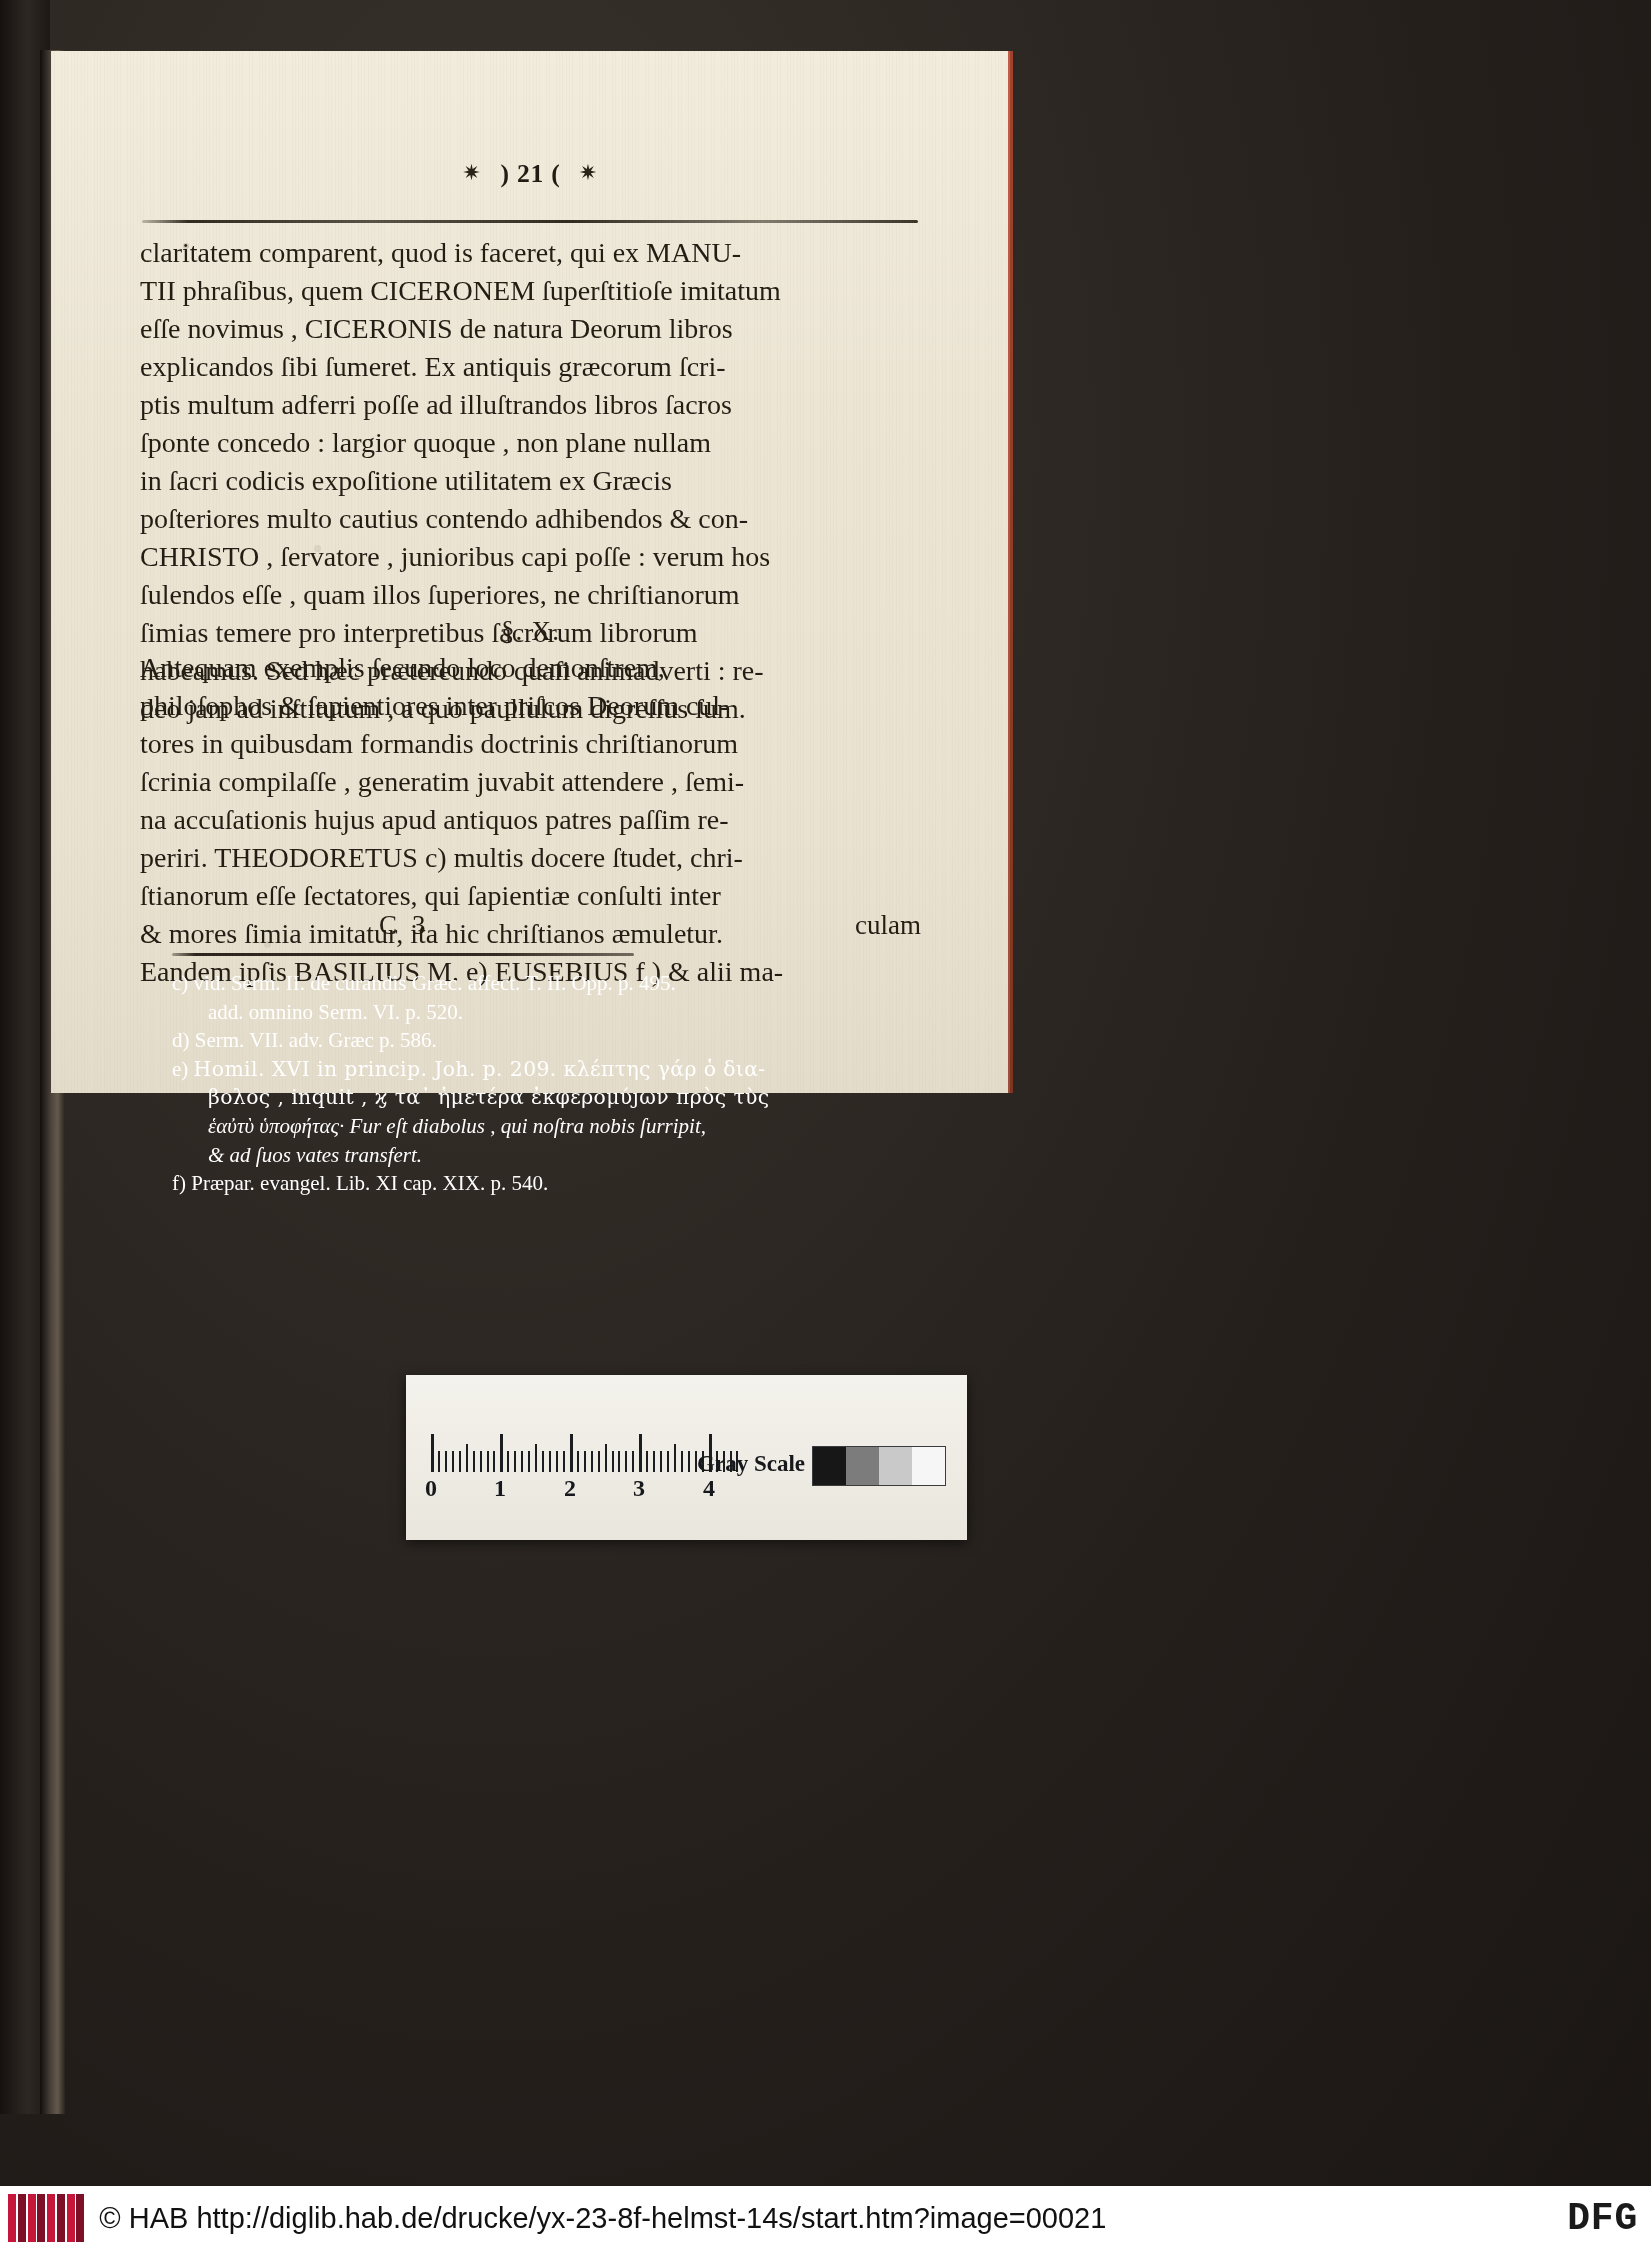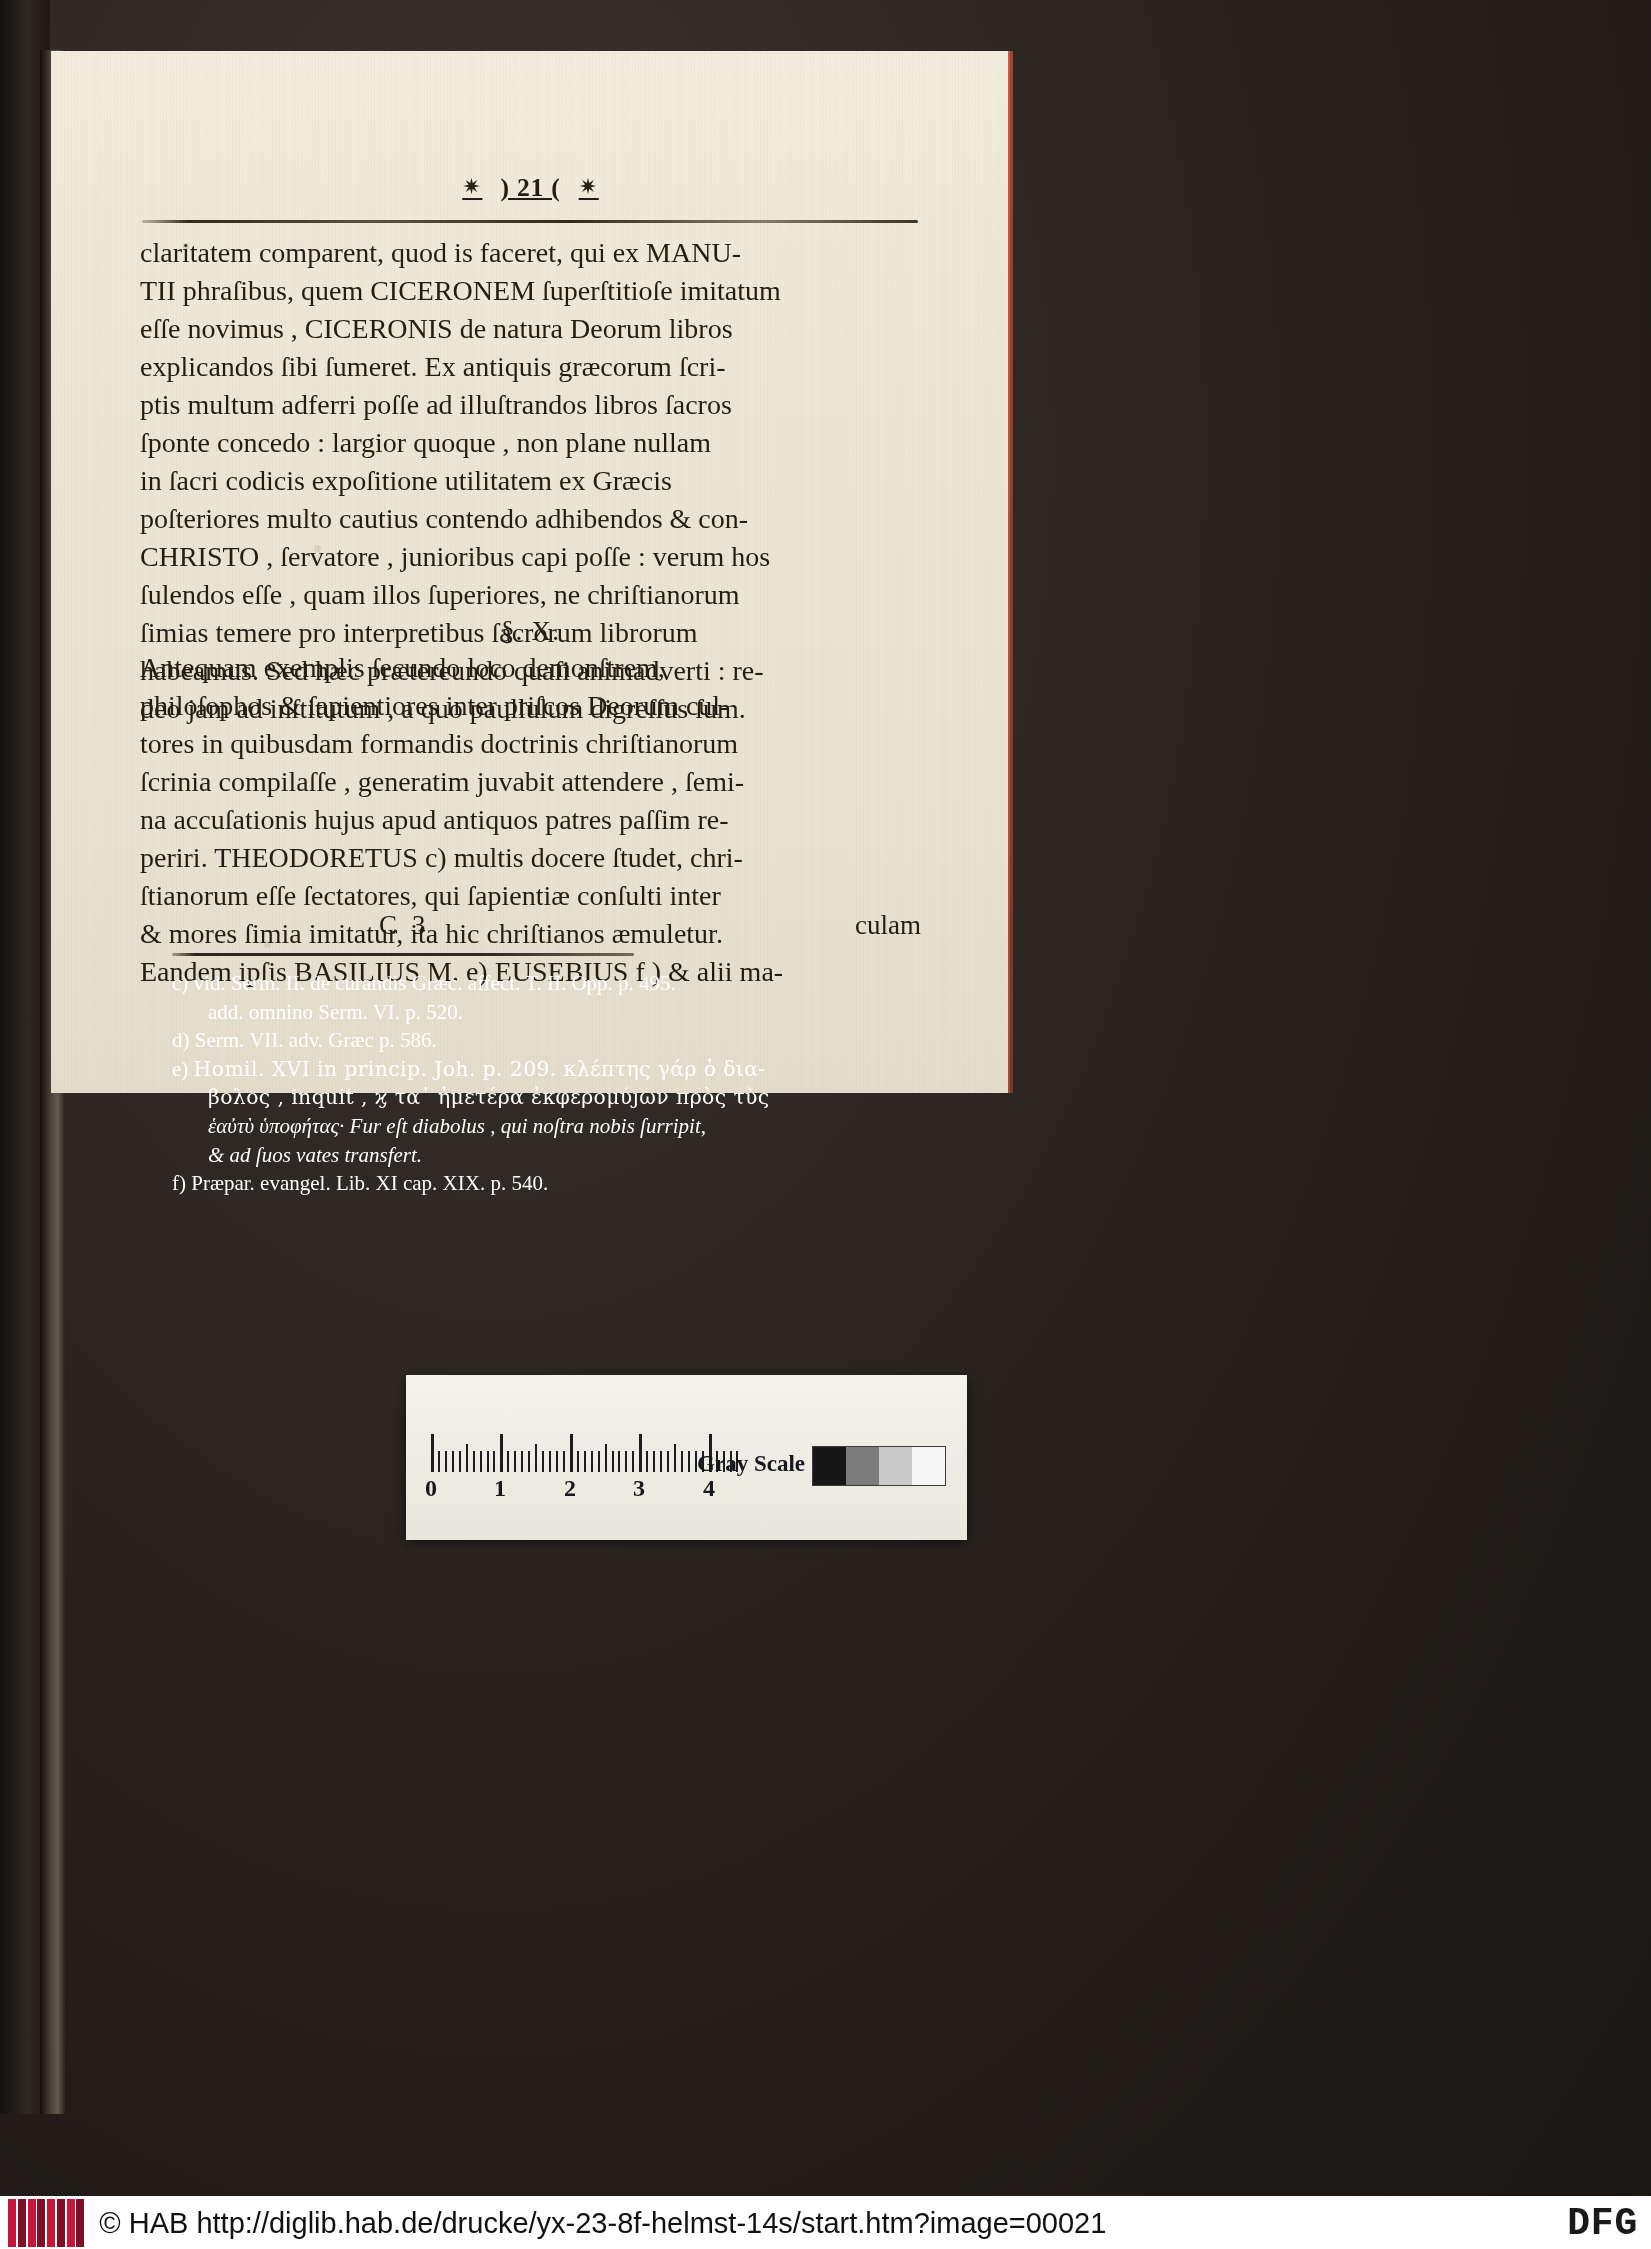--- a/index.html
+++ b/index.html
@@ -62,26 +62,25 @@
     width: 4.1px;
     height: 100%;
     background: linear-gradient(180deg,#b8472e 0%, #a53f27 45%, #8e3720 100%);
     opacity: .85;
   }
 
   
   #page-header {
     position: absolute;
     left: 0; right: 0;
-    top: 122px;
+    top: 108px;
     text-align: center;
     font-size: 25.6px;
     letter-spacing: 1.7px;
     color: #221c14;
-    text-decoration: underline;
   }
   #page-header .flower {
     font-size: 22px;
     vertical-align: 1.7px;
     margin: 0 18px;
     color: #2a2318;
   }
   #page-header .folio {
     font-weight: 600;
     letter-spacing: 0.8px;
@@ -275,21 +274,21 @@
     border: 0.8px solid #3a3c3f;
   }
   #grayscale-patches div { flex: 1 1 0; }
 
   
   #footer-bar {
     position: absolute;
     left: 0;
     right: 0;
     bottom: 0;
-    height: 54px;
+    height: 64px;
     background: #ffffff;
     display: flex;
     align-items: center;
   }
   #footer-colorbars {
     width: 76px;
     height: 48px;
     margin-left: 8.3px;
     display: flex;
     gap: 1.7px;

